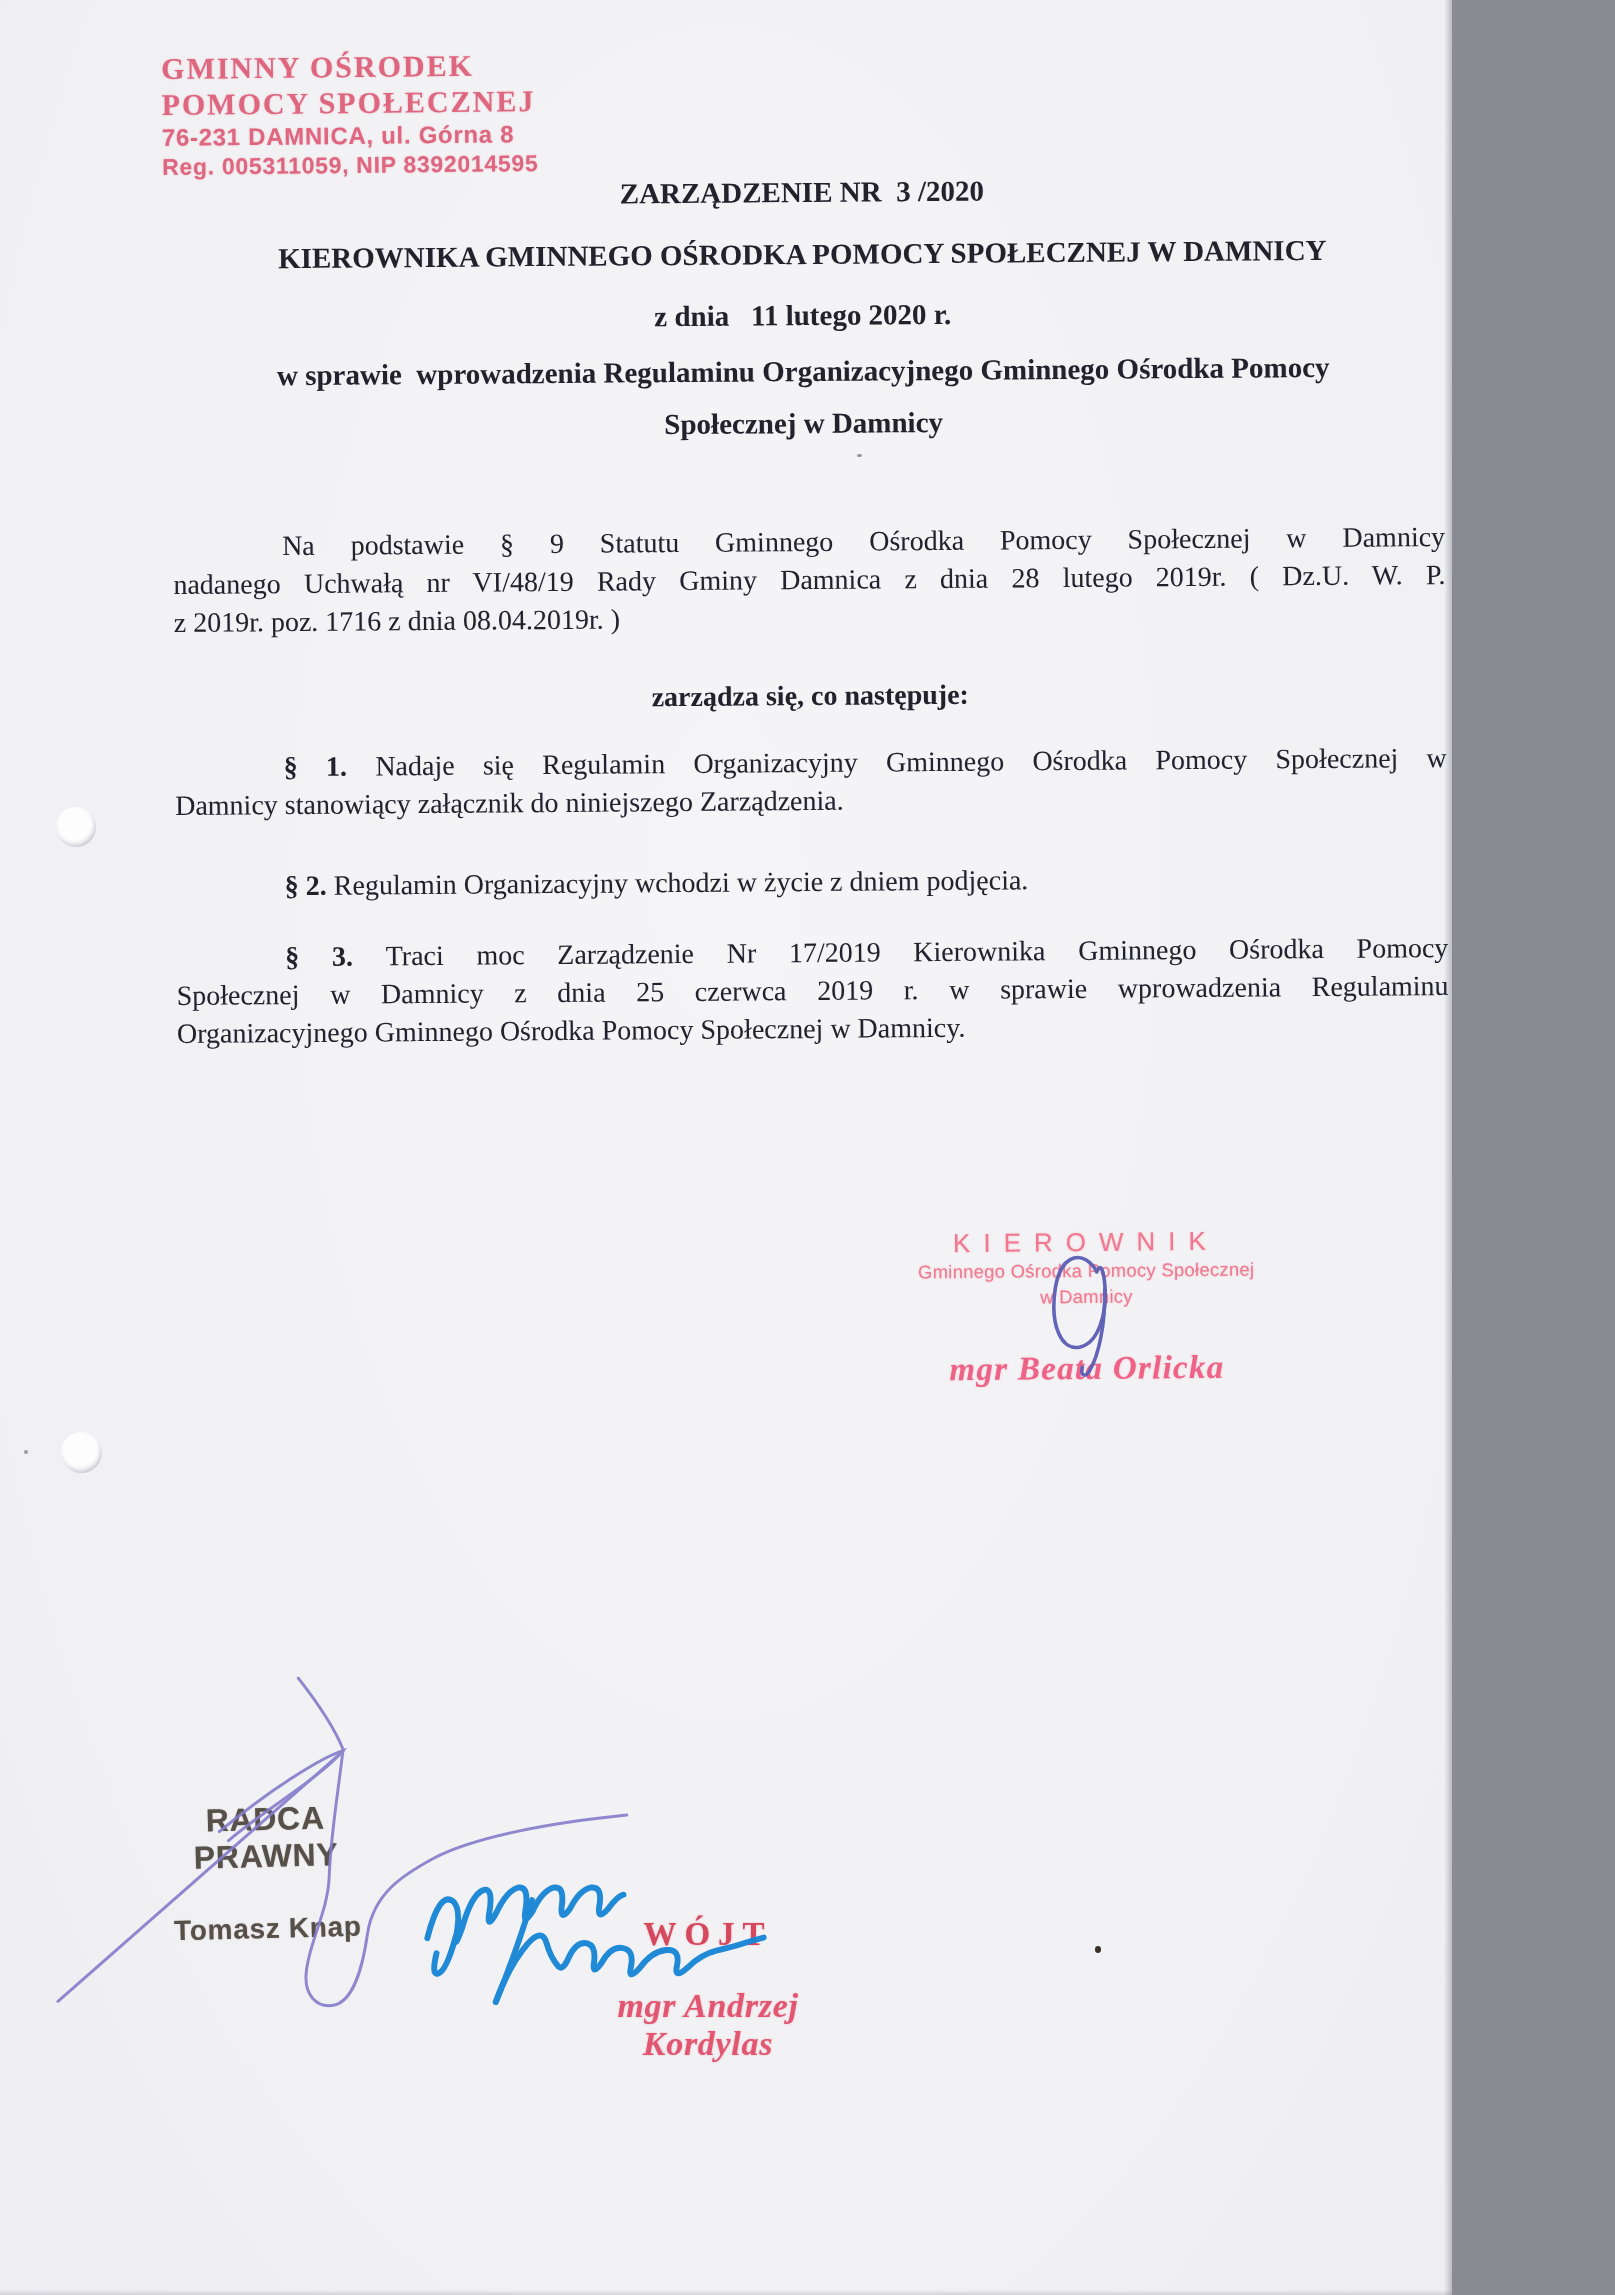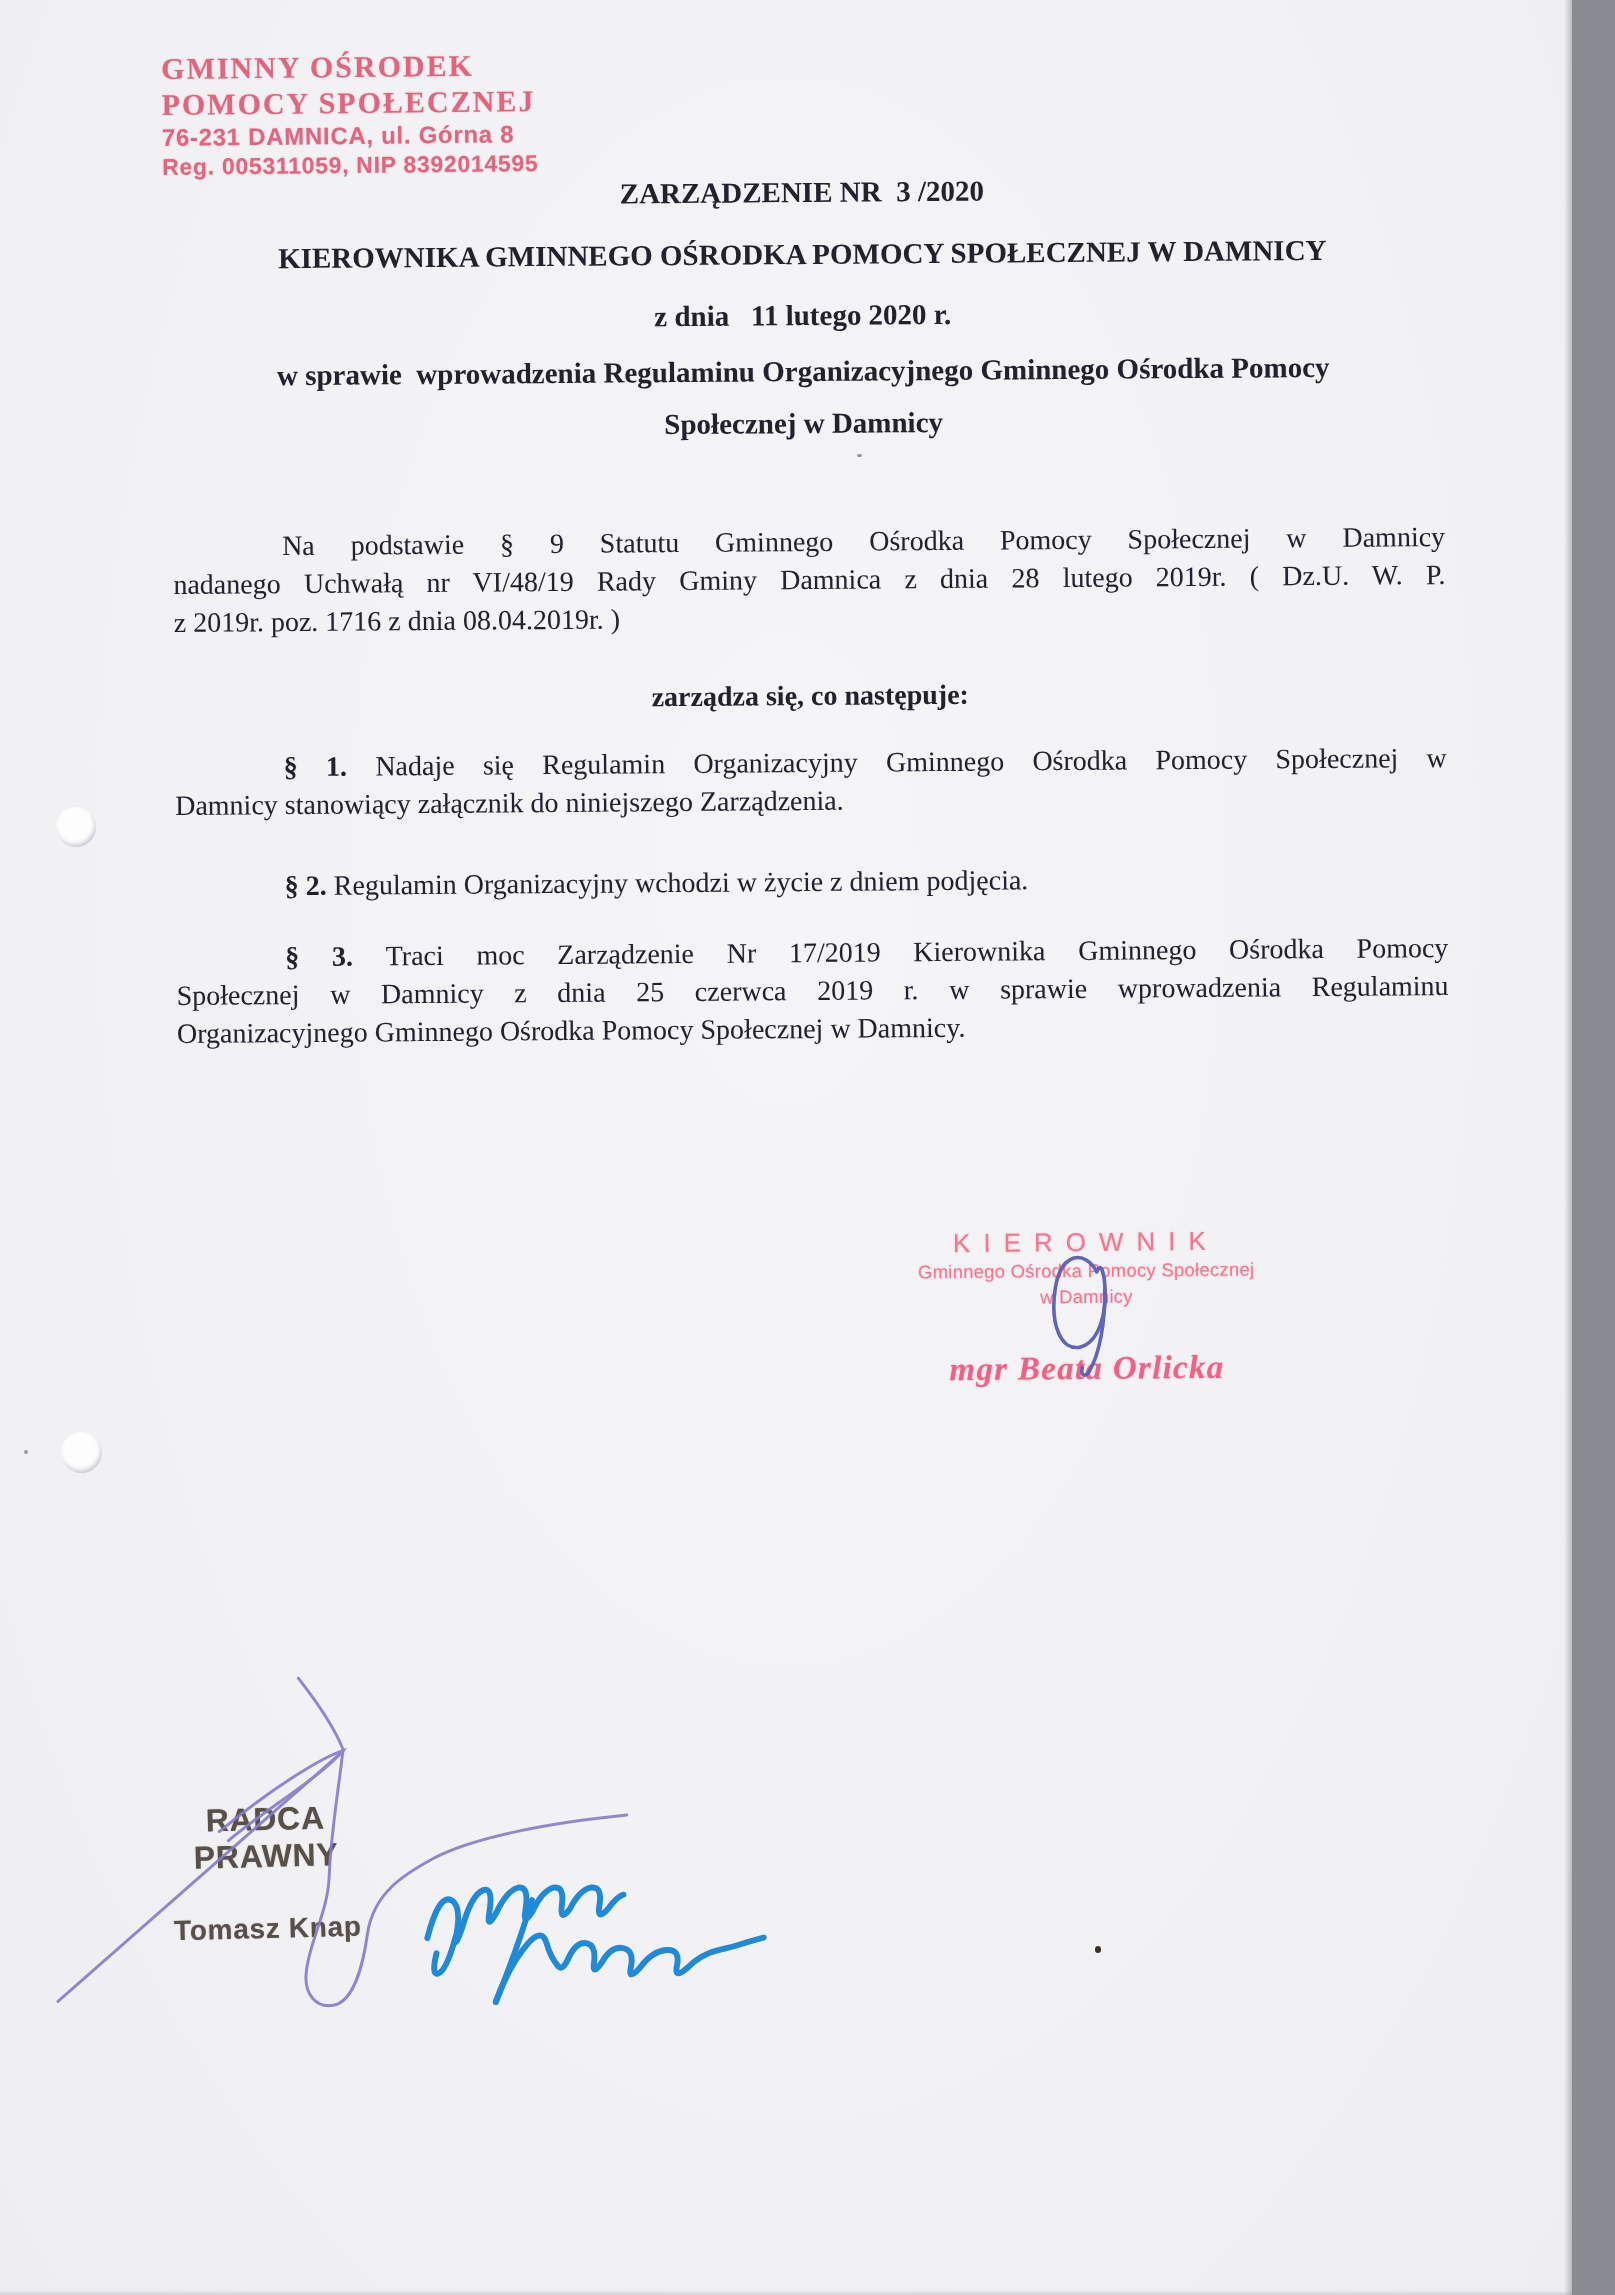--- a/index.html
+++ b/index.html
@@ -1,17 +1,17 @@
 <!DOCTYPE html>
 <html style="font-size:10.5px"><head>
 <meta charset="utf-8">
 <style>
   html,body{margin:0;padding:0;background:#8a8a92;}
   .page{
-    position:relative;width:1572px;height:2295px;overflow:hidden;
+    position:relative;width:1452px;height:2295px;overflow:hidden;
     background:#f2f1f4;
     background-image:radial-gradient(ellipse at 50% 38%, #f5f4f7 0%, #f2f1f4 55%, #eeedf1 100%);
     font-family:"Liberation Serif", serif;
   }
   .edge-r{position:absolute;top:0;right:0;width:8px;height:100%;
     background:linear-gradient(to left, rgba(105,104,116,.38), rgba(105,104,116,0));}
   .edge-b{position:absolute;bottom:0;left:0;width:100%;height:5.3px;
     background:linear-gradient(to top, rgba(105,104,116,.22), rgba(105,104,116,0));}
 
   
@@ -132,20 +132,24 @@
     <div class="ks-org">Gminnego Ośrodka Pomocy Społecznej</div>
     <div class="ks-org">w Damnicy</div>
     <div class="ks-name">mgr Beata Orlicka</div>
   </div>
 
   <div class="radca-stamp">
     <div class="rs-title">RADCA PRAWNY</div>
     <div class="rs-name">Tomasz Knap</div>
   </div>
 
+  <div class="wojt-stamp">
+    <div class="ws-title">WÓJT</div>
+    <div class="ws-name">mgr Andrzej Kordylas</div>
+  </div>
 
   <svg class="ink" width="1615" height="2295" viewBox="0 0 2453 3486">
 
     <g stroke="#5b5eb4" stroke-width="5.5" fill="none" stroke-linecap="round" opacity="0.95">
       <path d="M 1666,1932 C 1648,1898 1612,1902 1603,1956 C 1594,2014 1613,2053 1641,2046 C 1669,2039 1682,1994 1678,1950 C 1676,1928 1671,1918 1666,1932"></path>
       <path d="M 1678,1958 C 1679,2012 1669,2058 1655,2082 C 1648,2093 1641,2090 1644,2077"></path>
     </g>
 
     <g stroke="#857bca" stroke-width="4.5" fill="none" stroke-linecap="round" opacity="0.9">
       <path d="M 88,3040 L 521,2660"></path>

